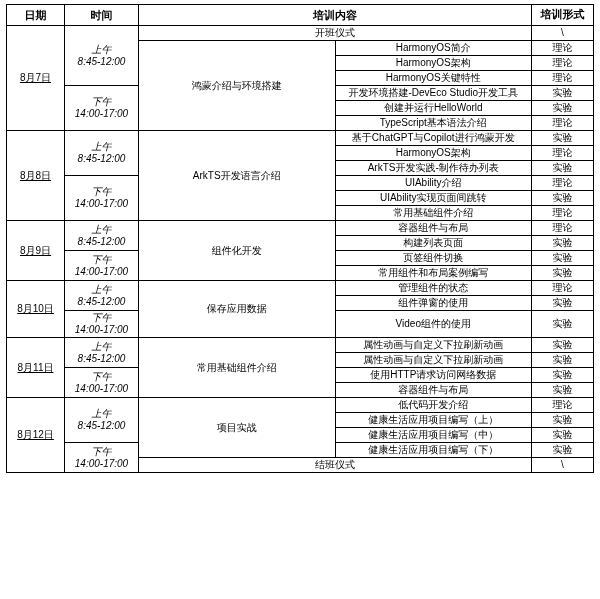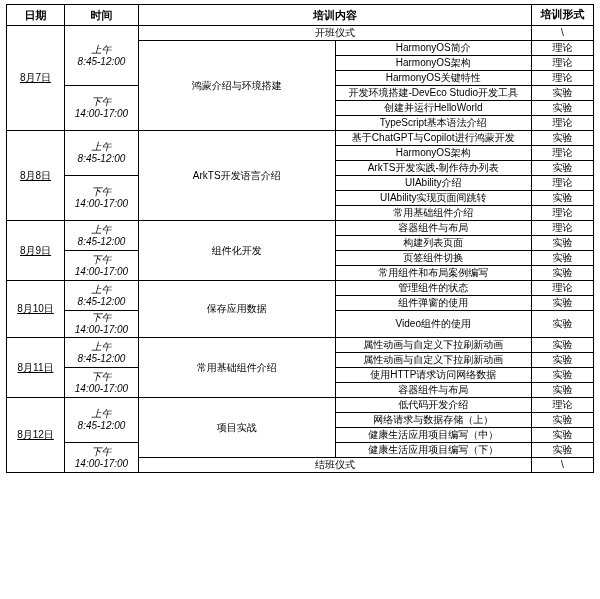--- a/index.html
+++ b/index.html
@@ -262,21 +262,21 @@
             <span class="time-lines">
               <span>上午</span>
               <span>8:45-12:00</span>
             </span>
           </td>
           <td class="topic" rowspan="4">项目实战</td>
           <td class="content">低代码开发介绍</td>
           <td class="form">理论</td>
         </tr>
         <tr>
-          <td class="content">网络请求与数据存储（上）</td>
+          <td class="content">健康生活应用项目编写（上）</td>
           <td class="form">实验</td>
         </tr>
         <tr>
           <td class="content">健康生活应用项目编写（中）</td>
           <td class="form">实验</td>
         </tr>
         <tr>
           <td class="time" rowspan="2">
             <span class="time-lines">
               <span>下午</span>

